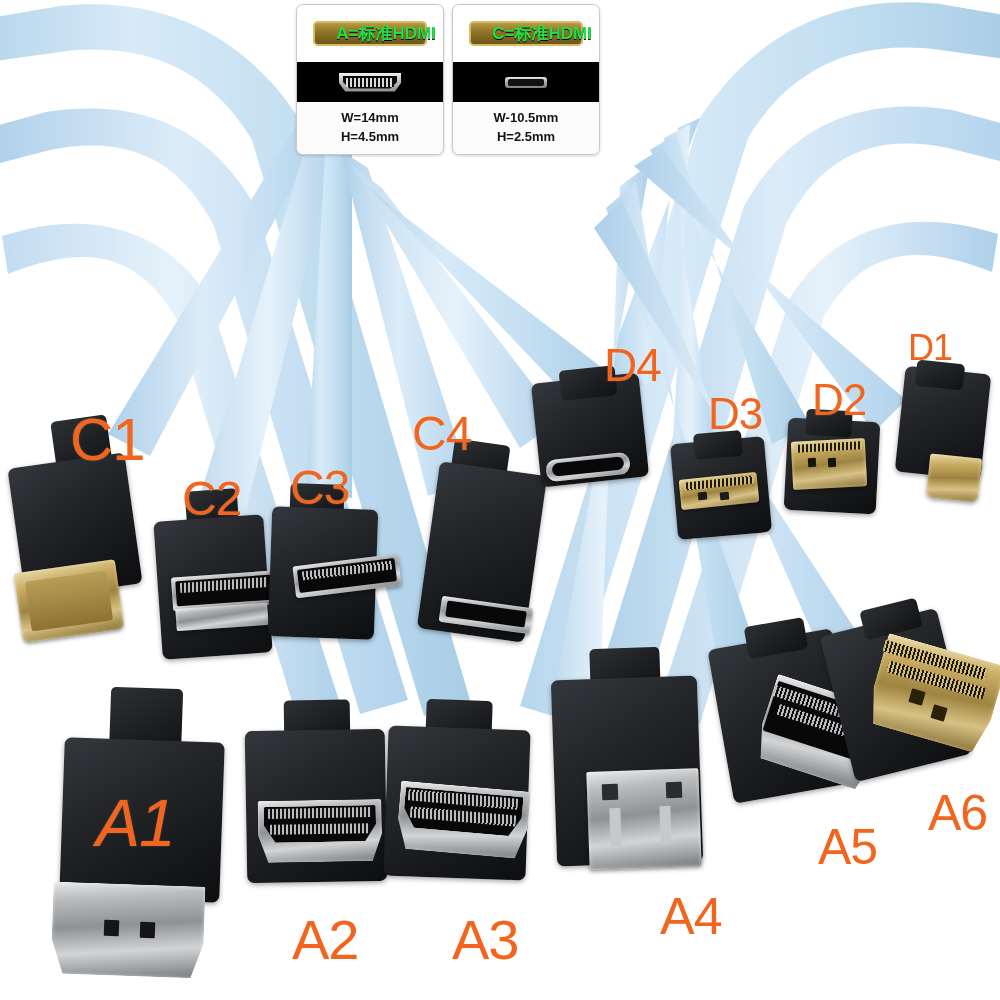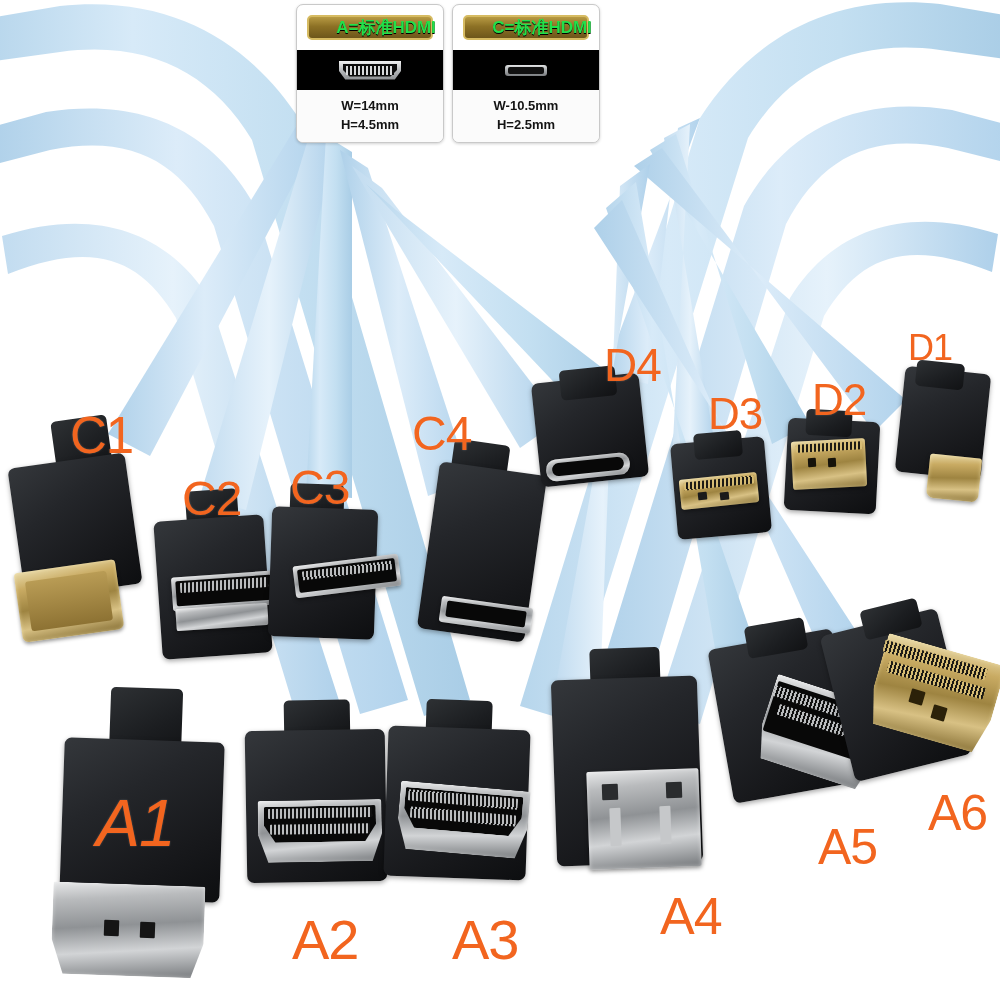--- a/index.html
+++ b/index.html
@@ -85,21 +85,21 @@
     border:1px solid #c9c9c9;
     border-radius:7px;
     overflow:hidden;
     box-shadow:0 1px 3px rgba(0,0,0,.18);
     display:flex; flex-direction:column;
   }
   .card-head{
     background:linear-gradient(180deg,#b79a43 0%,#8d7125 45%,#6d561a 100%);
     border:2px solid #d6bb62;
     border-radius:5px;
-    margin:10px;
+    margin:16px;
     height:25px;
     display:flex; align-items:center; justify-content:center;
     color:#22e04a;
     font-size:17px;
     font-weight:700;
     text-shadow:0 1px 0 #000;
     white-space:nowrap;
     letter-spacing:0px;
     padding-left:32px;
   }
@@ -315,21 +315,21 @@
   <div class="conn" style="left:836px;top:610px;width:168px;height:220px;">
     <div class="body" style="left:0px;top:10px;width:120px;height:150px;transform:rotate(-14deg);"></div>
     <div class="neck" style="left:26px;top:-6px;width:58px;height:30px;transform:rotate(-14deg);"></div>
     <div class="shell-gold" style="left:38px;top:38px;width:122px;height:92px;transform:rotate(16deg);clip-path:polygon(0 0,100% 0,100% 60%,92% 100%,8% 100%,0 60%);"></div>
     <div class="pinrow gold" style="left:46px;top:44px;width:106px;height:12px;transform:rotate(16deg);"></div>
     <div class="pinrow gold" style="left:50px;top:64px;width:100px;height:12px;transform:rotate(16deg);"></div>
     <div class="tab" style="left:74px;top:80px;width:14px;height:14px;background:#2b2109;transform:rotate(16deg);"></div>
     <div class="tab" style="left:96px;top:96px;width:14px;height:14px;background:#2b2109;transform:rotate(16deg);"></div>
   </div>
 
-  <div class="lbl" style="left:70px;top:410px;font-size:51px;">C1</div>
+  <div class="lbl" style="left:70px;top:410px;font-size:60px;">C1</div>
   <div class="lbl" style="left:182px;top:475px;font-size:48px;">C2</div>
   <div class="lbl" style="left:290px;top:464px;font-size:48px;">C3</div>
   <div class="lbl" style="left:412px;top:410px;font-size:48px;">C4</div>
 
   <div class="lbl" style="left:908px;top:330px;font-size:36px;">D1</div>
   <div class="lbl" style="left:812px;top:378px;font-size:44px;">D2</div>
   <div class="lbl" style="left:708px;top:392px;font-size:44px;">D3</div>
   <div class="lbl" style="left:604px;top:342px;font-size:46px;">D4</div>
 
   <div class="lbl" style="left:96px;top:790px;font-size:66px;font-style:italic;">A1</div>

